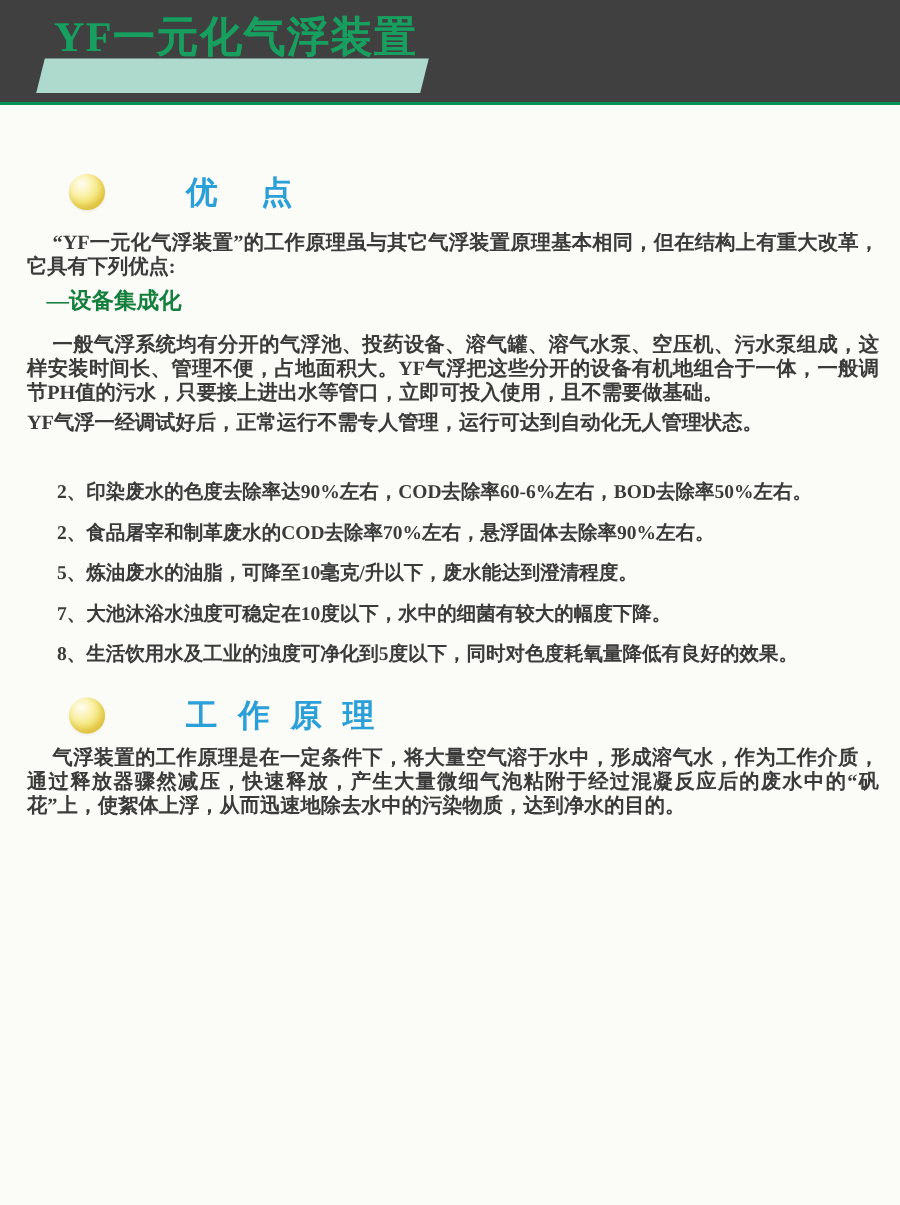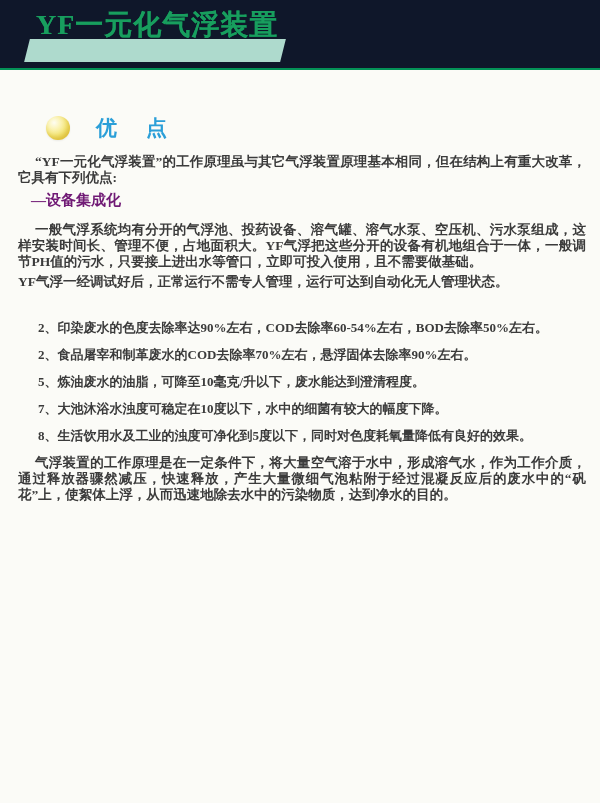--- a/index.html
+++ b/index.html
@@ -10,21 +10,21 @@
     background: #fbfbf7;
     color: #3b3b3b;
     font-family: "Liberation Serif", "DejaVu Serif", serif;
     overflow: hidden;
   }
 
   
   .page-header {
     position: relative;
     height: 70px;
-    background: #0f172a;
+    background: #404040;
     border-bottom: 2px solid #049257;
   }
   .title-band {
     position: absolute;
     left: 27px;
     top: 39px;
     width: 256px;
     height: 23px;
     background: #aedacd;
     transform: skewX(-14deg);
@@ -37,21 +37,21 @@
     font-size: 28px;
     font-weight: bold;
     letter-spacing: 1px;
     color: #189e5e;
     text-shadow: 0 0 0.4px #0d8f52;
   }
 
   
   main { padding: 0 14px 0 18px; }
 
-  .sec-head { display: flex; align-items: center; margin-left: 28px; }
+  .sec-head { display: flex; align-items: center; margin-left: 28px; gap: 28px; }
   .sec-head.first { margin-top: 44px; }
   .sec-head.second { margin-top: 30px; }
   .sec-head.third { margin-top: 14px; }
   .ball {
     width: 24px; height: 24px; border-radius: 50%;
     background: radial-gradient(circle at 34% 28%,
       #fefdf2 0%, #fbf3b4 28%, #f4e678 55%, #ebd24b 82%, #e6c93f 100%);
     box-shadow: inset -2px -3px 4px rgba(208,172,40,.5), 0 1px 2px rgba(0,0,0,.07);
     flex: 0 0 auto;
   }
@@ -71,21 +71,21 @@
     line-height: 16px;
     text-indent: 17px;
     text-align: justify;
   }
   .para.flush { text-indent: 0; margin-top: 4px; }
 
   .sub-title {
     margin: 5px 0 2px 13px;
     font-size: 15px;
     font-weight: bold;
-    color: #701a75;
+    color: #15803d;
   }
 
   .apply-list {
     list-style: none;
     margin: 24px 0 0 0;
     padding: 0 0 0 20px;
     font-size: 13px;
     font-weight: 600;
     line-height: 27px;
   }
@@ -110,26 +110,30 @@
         <h2 class="sec-title">优　点</h2>
       </div>
       <p class="para">“YF一元化气浮装置”的工作原理虽与其它气浮装置原理基本相同，但在结构上有重大改革，它具有下列优点:</p>
       <h3 class="sub-title">—设备集成化</h3>
       <p class="para">一般气浮系统均有分开的气浮池、投药设备、溶气罐、溶气水泵、空压机、污水泵组成，这样安装时间长、管理不便，占地面积大。YF气浮把这些分开的设备有机地组合于一体，一般调节PH值的污水，只要接上进出水等管口，立即可投入使用，且不需要做基础。</p>
       <p class="para flush">YF气浮一经调试好后，正常运行不需专人管理，运行可达到自动化无人管理状态。</p>
     </section>
 
     <section>
       <ol class="apply-list">
-        <li>2、印染废水的色度去除率达90%左右，COD去除率60-54%左右，BOD去除率50%左右。</li>
+        <li>2、印染废水的色度去除率达90%左右，COD去除率60-6%左右，BOD去除率50%左右。</li>
         <li>2、食品屠宰和制革废水的COD去除率70%左右，悬浮固体去除率90%左右。</li>
         <li>5、炼油废水的油脂，可降至10毫克/升以下，废水能达到澄清程度。</li>
         <li>7、大池沐浴水浊度可稳定在10度以下，水中的细菌有较大的幅度下降。</li>
         <li>8、生活饮用水及工业的浊度可净化到5度以下，同时对色度耗氧量降低有良好的效果。</li>
       </ol>
     </section>
 
     <section>
+      <div class="sec-head third">
+        <span class="ball"></span>
+        <h2 class="sec-title">工 作 原 理</h2>
+      </div>
       <p class="para principle-para">气浮装置的工作原理是在一定条件下，将大量空气溶于水中，形成溶气水，作为工作介质，通过释放器骤然减压，快速释放，产生大量微细气泡粘附于经过混凝反应后的废水中的“矾花”上，使絮体上浮，从而迅速地除去水中的污染物质，达到净水的目的。</p>
     </section>
 
   </main>
 </div>
 
 </body></html>

